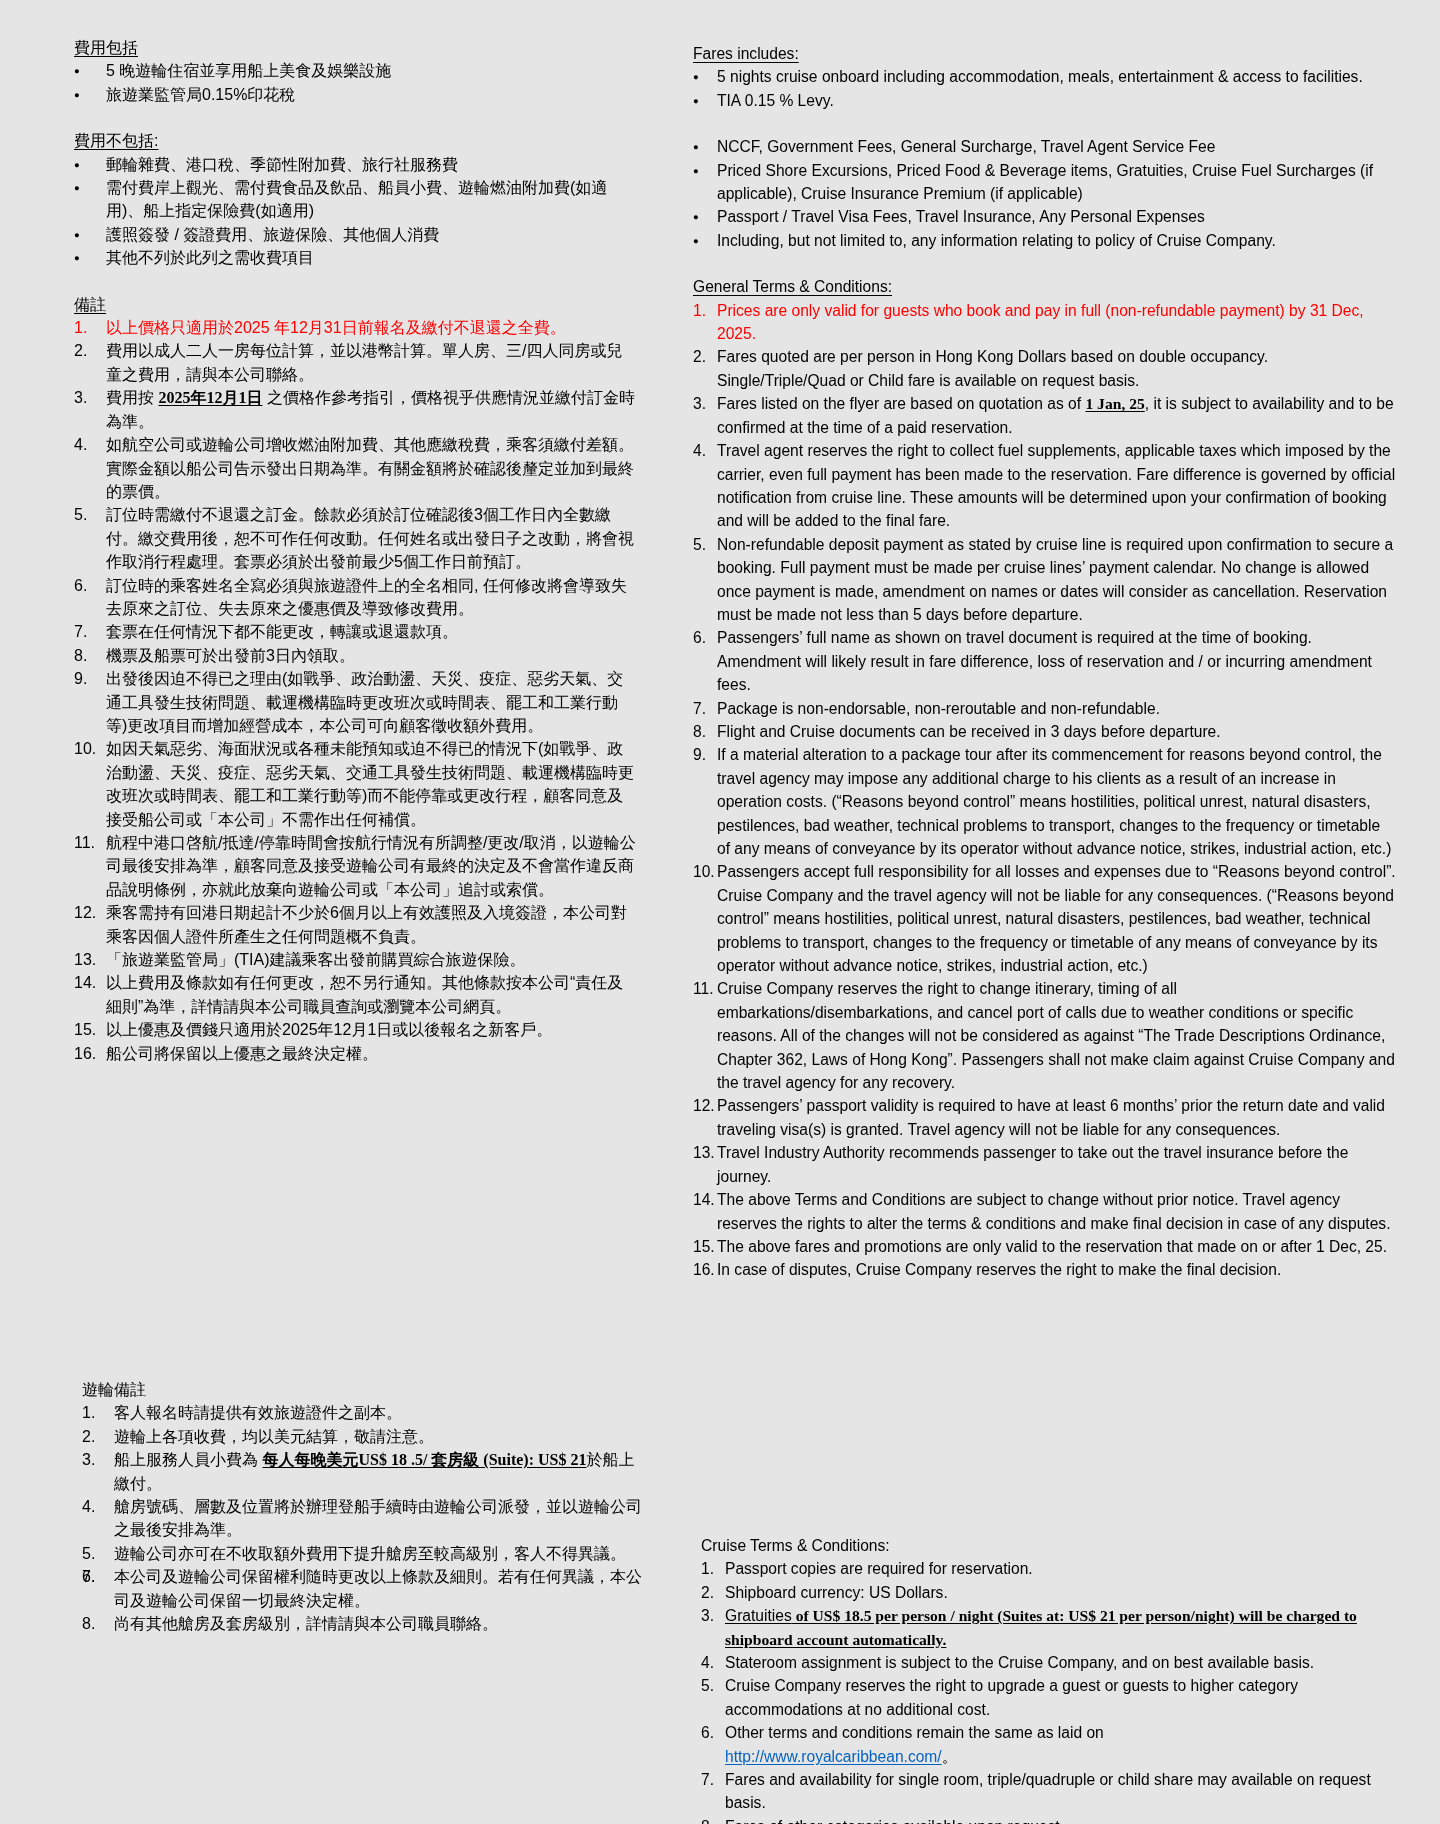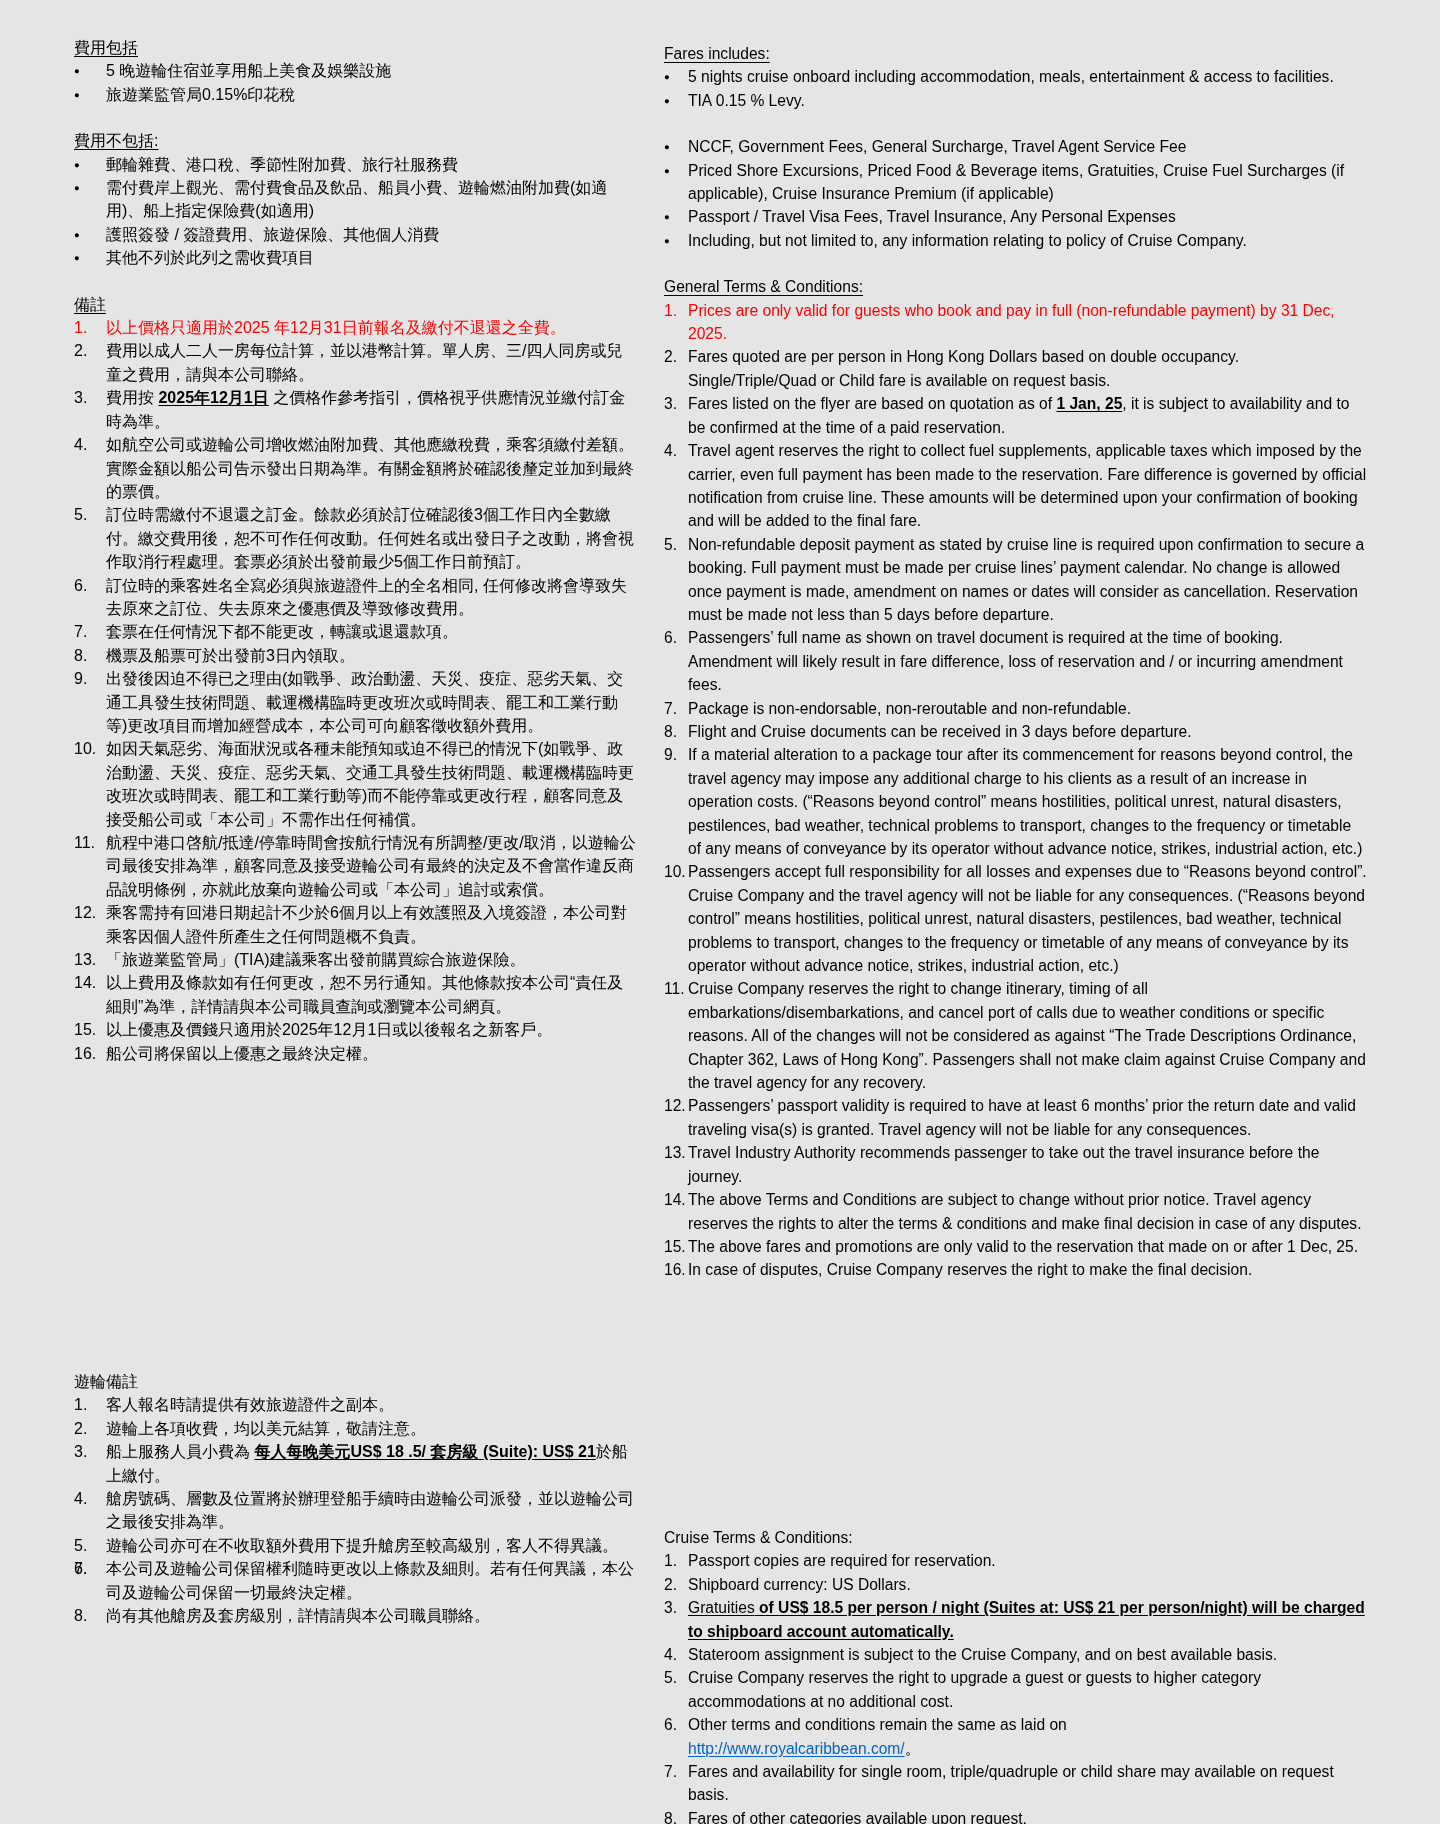--- a/index.html
+++ b/index.html
@@ -1,34 +1,34 @@
 <!DOCTYPE html>
 <html><head>
 <meta charset="utf-8">
 <style>
   html,body{margin:0;padding:0;background:#ffffff;}
   body{width:1440px;height:1824px;font-family:"Liberation Sans","DejaVu Sans",sans-serif;color:#000000;}
   .page{position:relative;width:1440px;height:1824px;overflow:hidden;background:#e5e5e5;}
   .col{position:absolute;font-size:16px;line-height:23.4px;}
   #col-left{left:74px;top:36px;width:562px;}
-  #col-right{left:664px;top:42px;width:704px;font-size:15.6px;}
+  #col-right{left:693px;top:42px;width:704px;font-size:15.6px;}
   .sec{margin-bottom:23px;}
-  .sec.pinned{position:absolute;margin:0;}
+  .sec.pinned{position:absolute;margin:8px;}
   #col-left .pinned{top:1334px;left:0;width:562px;}
   #col-right .pinned{top:1484px;left:0;width:704px;}
   .hd{text-decoration:underline;text-underline-offset:3px;}
   .hd.plain{text-decoration:none;}
   .li{position:relative;}
   #col-left .li{padding-left:32px;}
   #col-right .li{padding-left:24px;}
   .marker{position:absolute;left:0;top:0;}
   .marker.dot{font-size:9.5px;}
   .li.red .marker,.li.red .txt{color:#ff0000;}
   .s-u{text-decoration:underline;text-underline-offset:2px;}
-  .s-bu{font-weight:700;text-decoration:underline;text-underline-offset:2px;}
+  .s-bu{font-weight:700;text-decoration:underline;text-underline-offset:2px;font-family:Liberation Serif, serif;}
   .s-link{color:#0563c1;text-decoration:underline;text-underline-offset:2px;cursor:pointer;}
 </style>
 </head>
 <body>
 
 <div class="page">
 
   <div class="col" id="col-left">
     <section class="sec">
       <div class="hd">費用包括</div>

